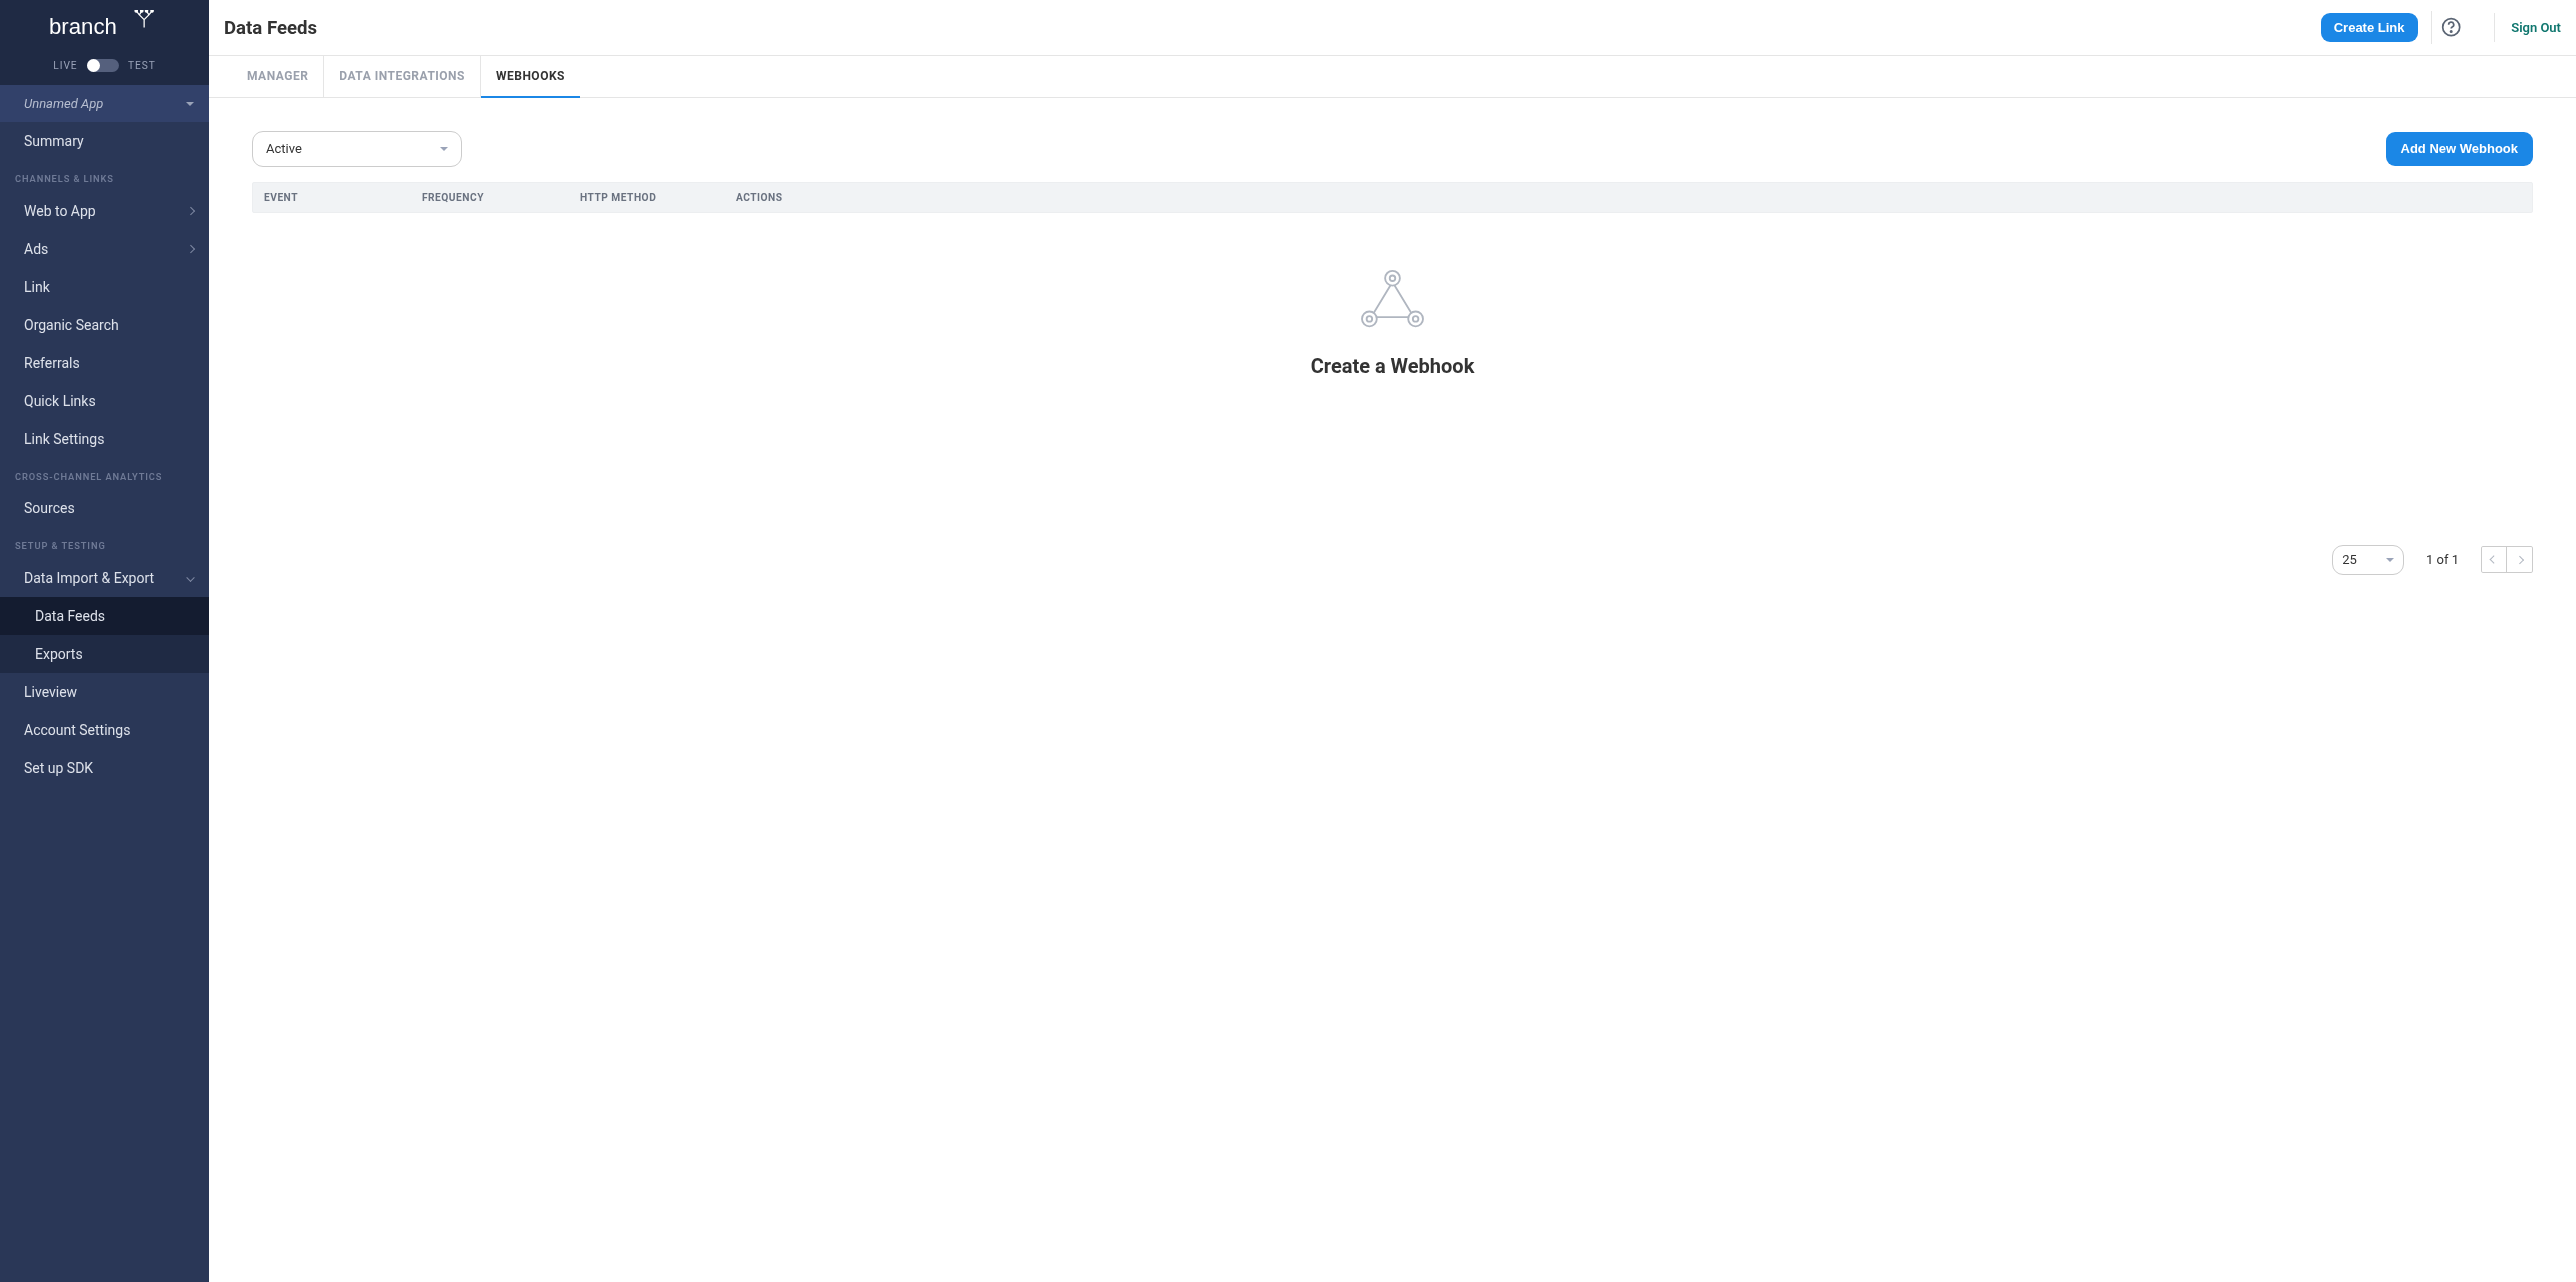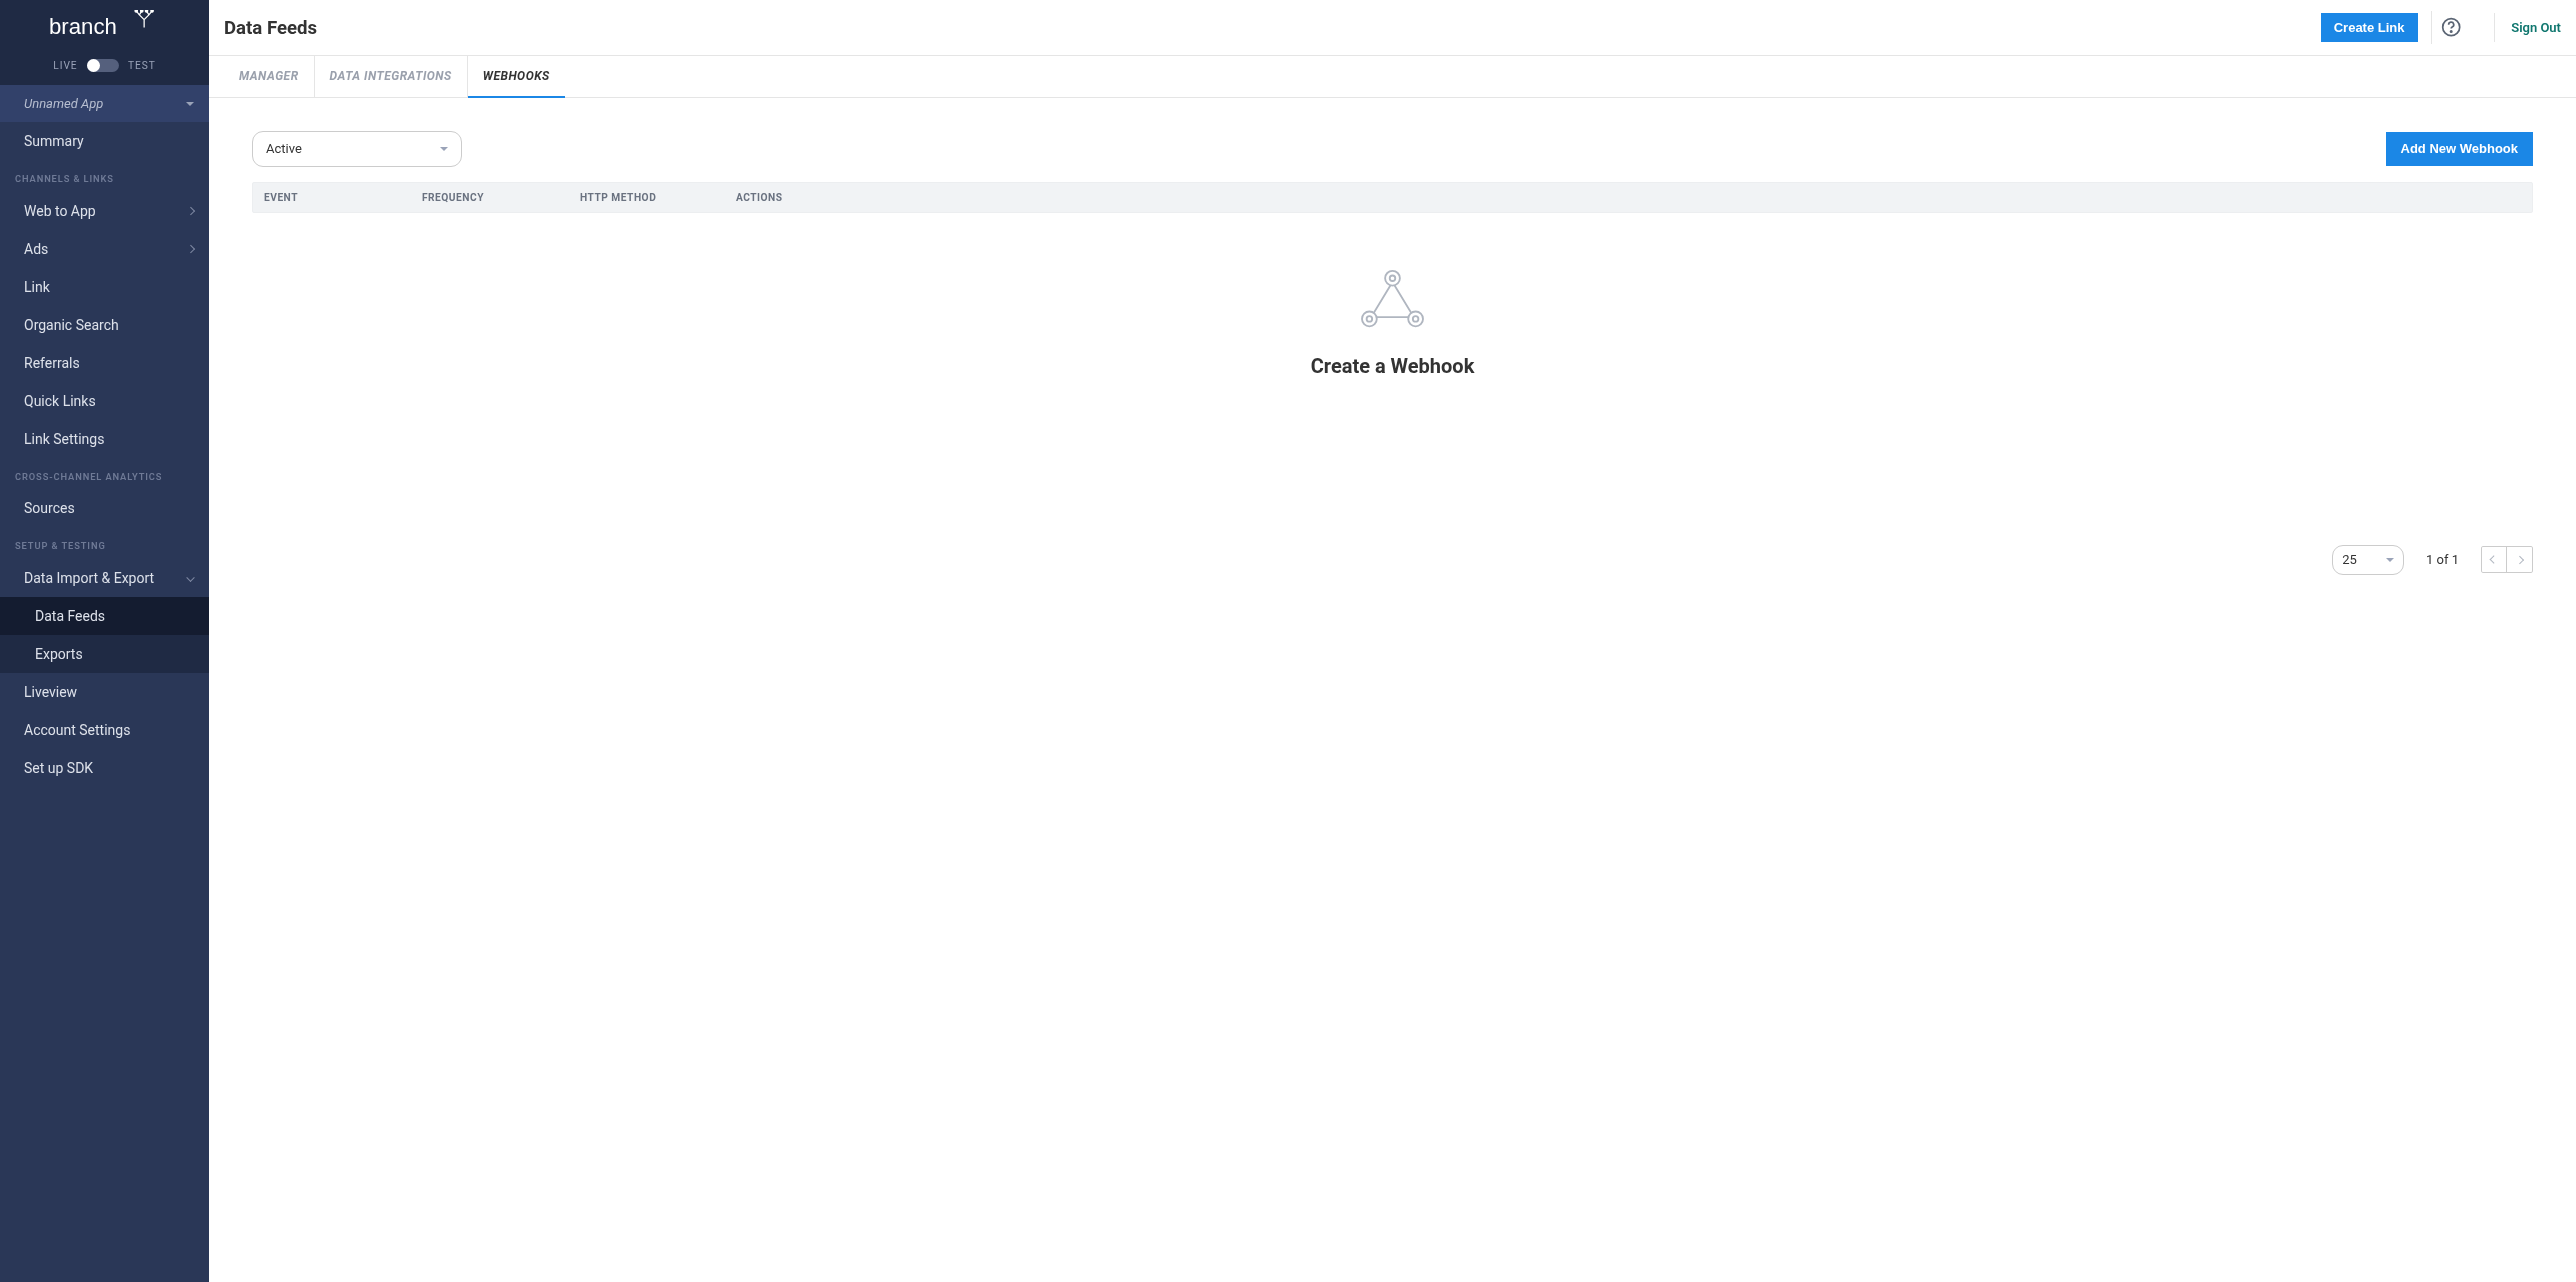--- a/index.html
+++ b/index.html
@@ -124,21 +124,21 @@
   .topbar-right {
     display: flex;
     align-items: center;
     gap: 0;
   }
   .btn-primary {
     background: #1b87e6;
     color: #fff;
     border: none;
     padding: 7.4px 13px;
-    border-radius: 0;
+    border-radius: 9px;
     font-size: 13px;
     font-weight: 600;
     cursor: pointer;
   }
   .icon-btn {
     width: 41px; height: 33px;
     display: flex; align-items: center; justify-content: center;
     border-left: 0.9px solid #e5e5e5;
     margin-left: 13px;
     color: #5a6473;
@@ -148,22 +148,21 @@
     border-left: 0.9px solid #e5e5e5;
     padding: 7.4px 0 7.4px 16.7px;
     margin-left: 22px;
     font-weight: 600;
     color: #0f766e;
     cursor: pointer;
   }
   .tabs {
     display: flex;
     border-bottom: 0.9px solid #e5e5e5;
-    padding: 0 15px;
-    font-style: italic;
+    padding: 0 23px;
   }
   .tab {
     padding: 13px 15px;
     font-size: 12px;
     font-weight: 700;
     letter-spacing: 0.5px;
     color: #9aa0ac;
     cursor: pointer;
     border-right: 0.9px solid #e5e5e5;
   }

